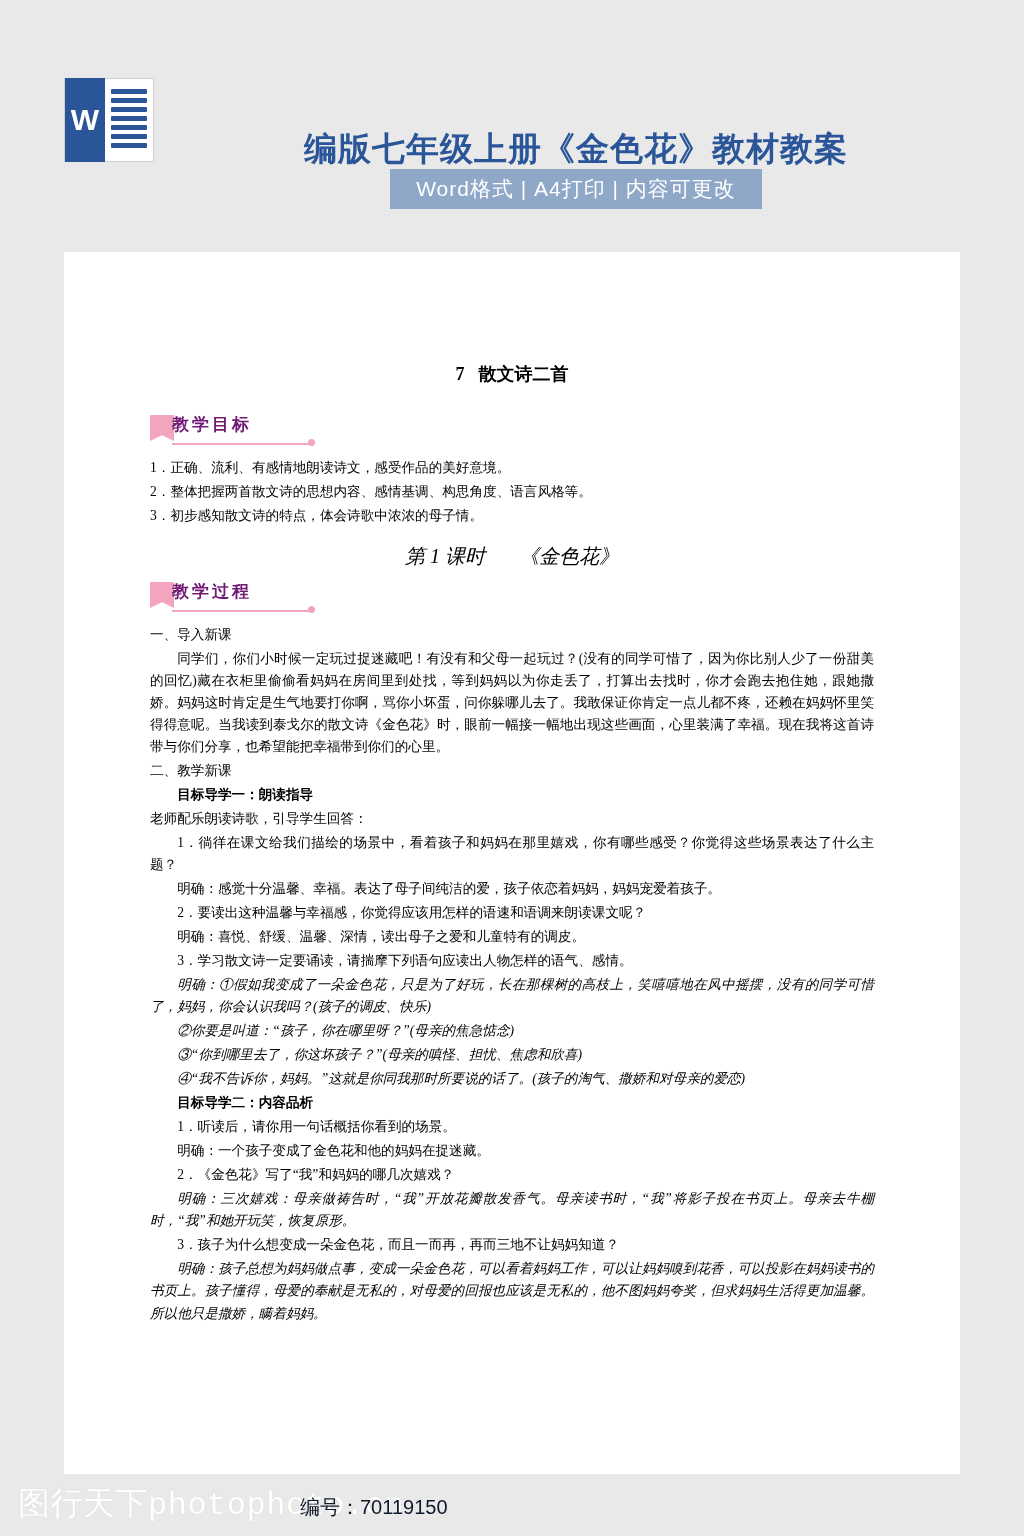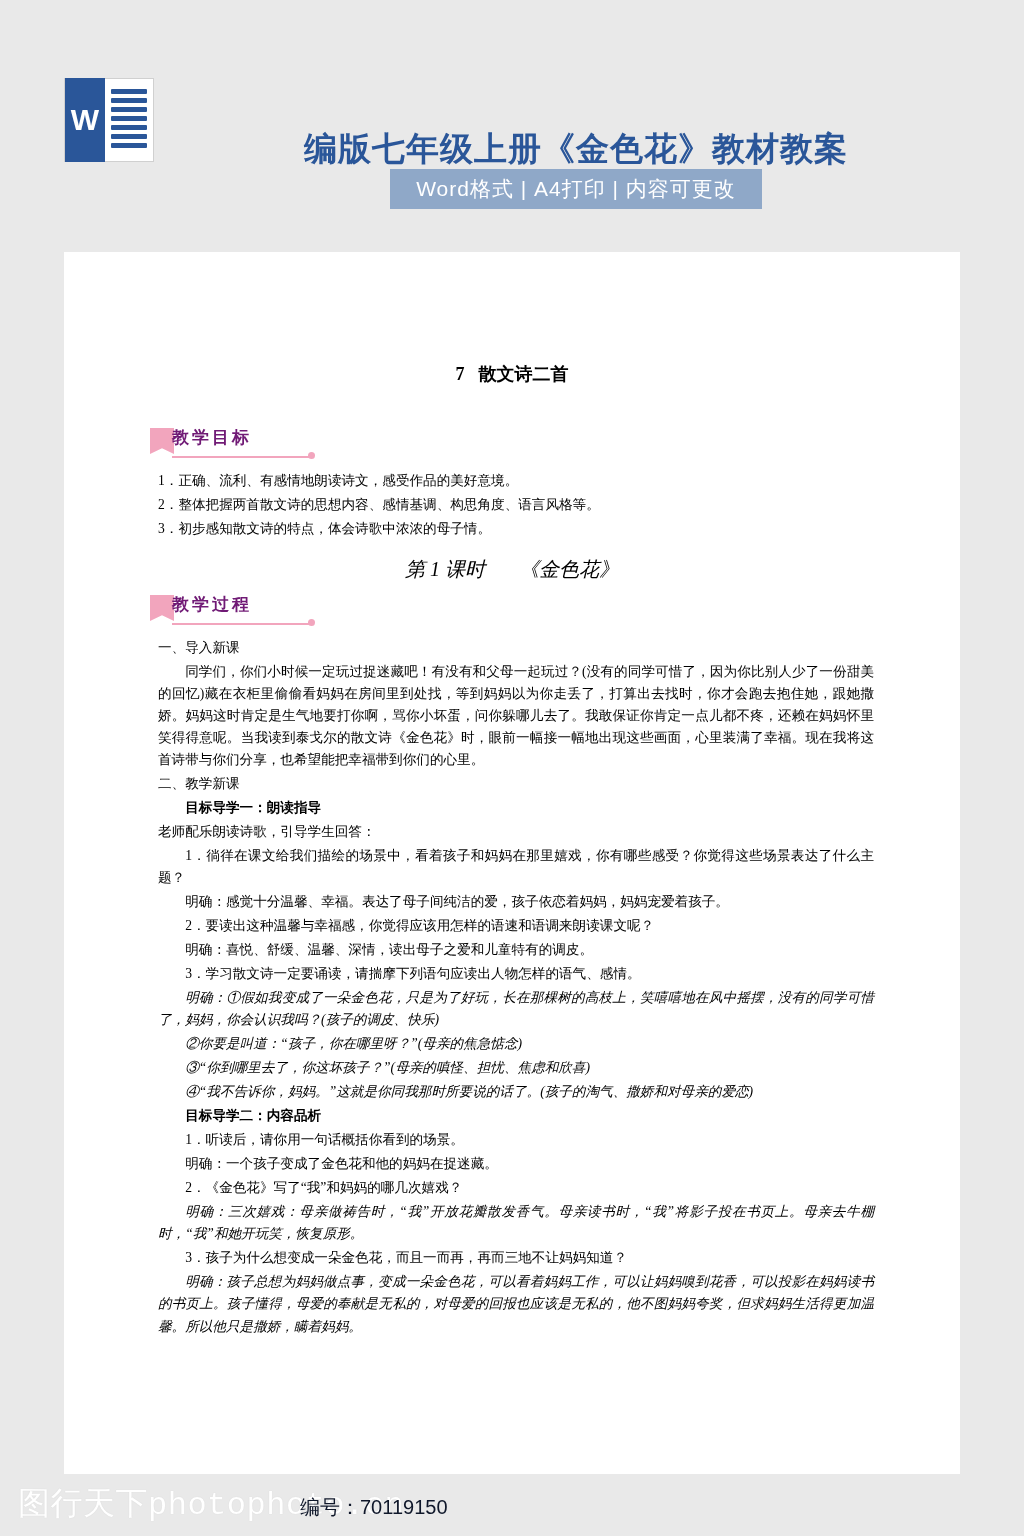--- a/index.html
+++ b/index.html
@@ -92,21 +92,21 @@
     background: #ffffff;
   }
   .page-inner {
     padding: 110px 86px 0 86px;
   }
   .sec-title {
     text-align: center;
     font-size: 18px;
     font-weight: bold;
     font-family: "Liberation Serif", serif;
-    margin-bottom: 40px;
+    margin-bottom: 27px;
   }
   .sec-title .num { margin-right: 14px; }
   .banner {
     position: relative;
     height: 34px;
     margin: 8px 0 10px 0;
   }
   .banner .ribbon {
     position: absolute;
     left: 0; top: 2px;
@@ -135,21 +135,21 @@
     position: absolute;
     left: 158px;
     top: 26px;
     width: 7px; height: 7px;
     border-radius: 50%;
     background: #f2a5bd;
   }
   p.body {
     font-size: 13.6px;
     line-height: 1.62;
-    margin: 0 0 2px 8px;
+    margin: 0 0 2px 0;
     text-align: justify;
     color: #000;
   }
   p.indent { text-indent: 2em; }
   p.bold { font-weight: bold; }
   p.ital { font-style: italic; }
   .lesson-head {
     text-align: center;
     font-size: 20px;
     margin: 16px 0 10px 0;

